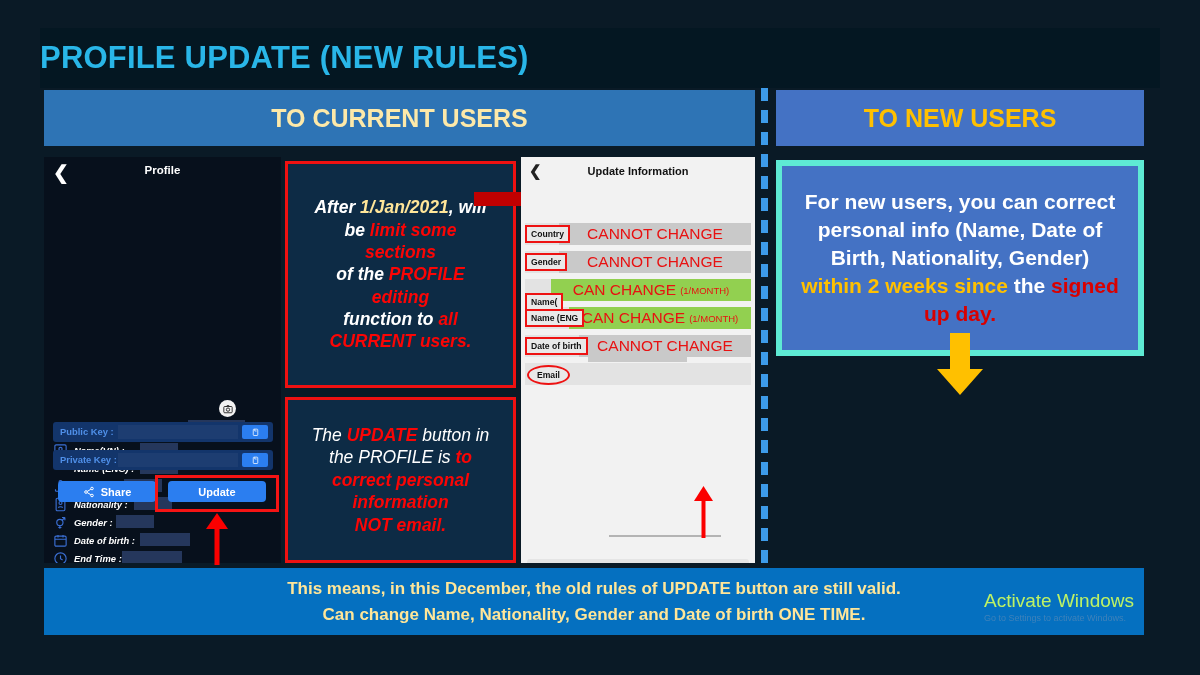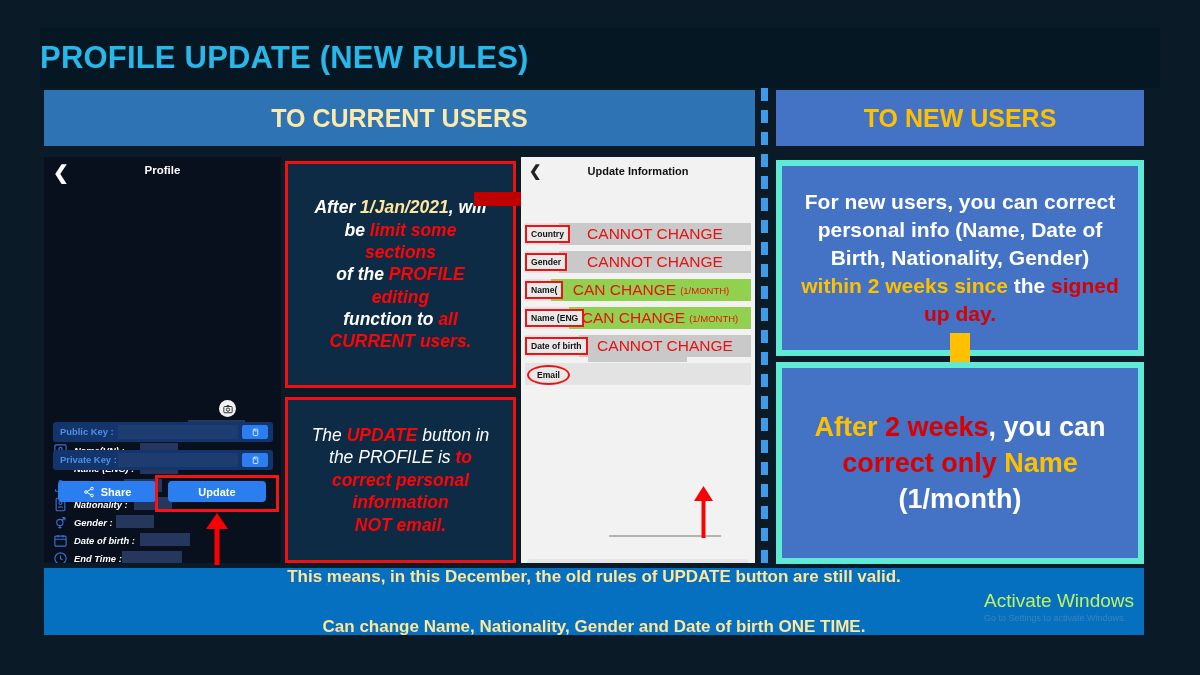--- a/index.html
+++ b/index.html
@@ -159,21 +159,21 @@
   .r1 p{margin:0;font-size:21px;font-weight:bold;color:#fff;line-height:1.33;}
   .r2{left:776px;top:362px;width:368px;height:202px;}
   .r2 p{margin:0;font-size:27px;font-weight:bold;color:#fff;line-height:1.34;}
   .yellow-arrow{position:absolute;left:935px;top:333px;width:50px;height:62px;}
 
   
   .bottom{
     position:absolute;left:44px;top:568px;width:1100px;height:67px;background:#0570c0;
     display:flex;flex-direction:column;align-items:center;justify-content:center;
   }
-  .bottom p{margin:12px;color:#ffe699;font-size:17px;font-weight:bold;line-height:1.5;}
+  .bottom p{margin:0;color:#ffe699;font-size:17px;font-weight:bold;line-height:1.5;}
   .watermark{position:absolute;right:10px;top:22px;text-align:left;}
   .watermark .w1{color:#bef264;font-size:19px;line-height:1.2;}
   .watermark .w2{color:#3f82ba;font-size:9px;line-height:1.3;}
 </style>
 </head>
 <body>
 
 <div id="root">
 
   <div class="title-bar">
@@ -371,21 +371,21 @@
     <div class="pm-band band-green" style="left:48px;top:150px;width:182px;gap:4px;">
       <span>CAN CHANGE</span>
       <span class="small">(1/MONTH)</span>
     </div>
     <div class="pm-band band-grey" style="left:58px;top:178px;width:172px;">
       <span>CANNOT CHANGE</span>
     </div>
 
     <div class="pm-chip" style="top:68px;">Country</div>
     <div class="pm-chip" style="top:96px;">Gender</div>
-    <div class="pm-chip" style="top:124px;">Name(</div>
+    <div class="pm-chip" style="top:136px;">Name(</div>
     <div class="pm-chip" style="top:152px;">Name (ENG</div>
     <div class="pm-chip" style="top:180px;">Date of birth</div>
     <div class="pm-chip oval" style="top:208px;left:6px;">Email</div>
 
     <div class="pm-emailline"></div>
 
     <div class="pm-note">
       
       
       
@@ -405,27 +405,20 @@
       <span class="c-white">Birth, Nationality, Gender)</span><br>
       <span class="c-yellow">within 2 weeks</span><span class="c-yellow"> since </span><span class="c-white">the </span><span class="c-red2">signed</span><br>
       <span class="c-red2">up day.</span>
     </p>
   </div>
 
   <svg class="yellow-arrow" viewBox="0 0 50 62">
     <polygon points="15,0 35,0 35,36 48,36 25,62 2,36 15,36" fill="#ffc000"></polygon>
   </svg>
 
-  <div class="r-panel r2">
-    <p>
-      <span class="c-yellow">After </span><span class="c-red2">2 weeks</span><span class="c-white">, you can</span><br>
-      <span class="c-red2">correct only </span><span class="c-yellow">Name</span><br>
-      <span class="c-white">(1/month)</span>
-    </p>
-  </div>
 
   <div class="bottom">
     <p>This means, in this December, the old rules of UPDATE button are still valid.</p>
     <p>Can change Name, Nationality, Gender and Date of birth ONE TIME.</p>
     <div class="watermark">
       <div class="w1">Activate Windows</div>
       <div class="w2">Go to Settings to activate Windows.</div>
     </div>
   </div>
 

